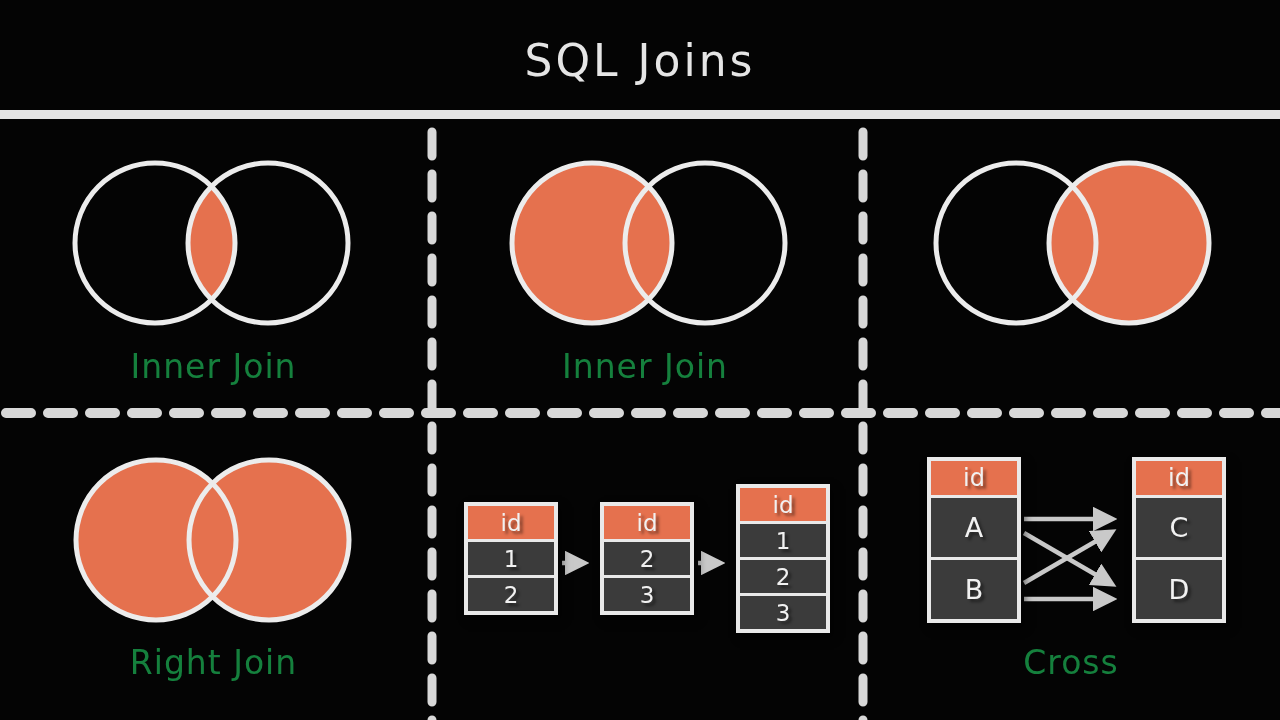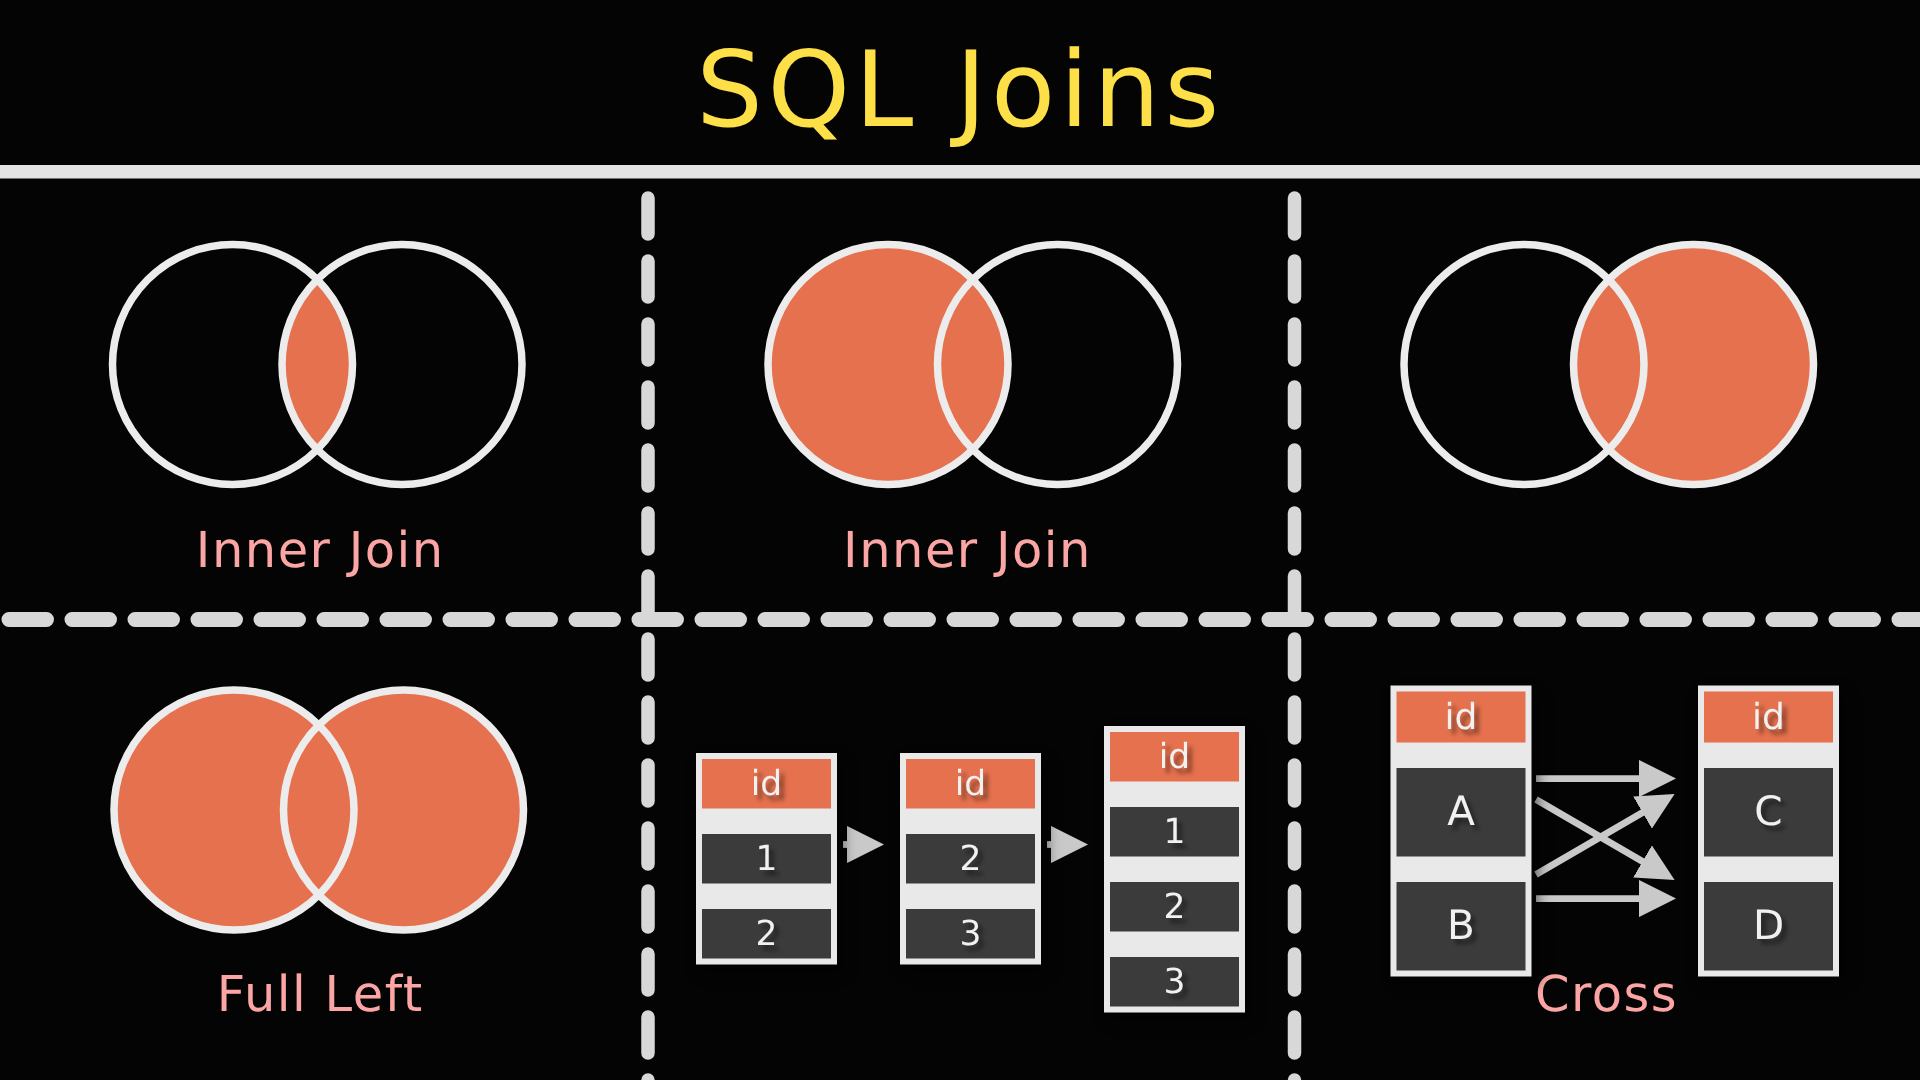--- a/index.html
+++ b/index.html
@@ -19,54 +19,54 @@
     width: 1280px;
     height: 720px;
     background: var(--bg);
     overflow: hidden;
     font-family: "DejaVu Sans", "Liberation Sans", sans-serif;
   }
   .title {
     position: absolute;
     top: 14px; left: 0; width: 1280px; height: 92px;
     display: flex; align-items: center; justify-content: center;
-    color: #fde047;
-    font-size: 70px;
+    color: #e5e5e5;
+    font-size: 44px;
     letter-spacing: 3px;
     font-weight: 500;
   }
   svg.overlay {
     position: absolute; top: 0; left: 0;
     width: 1280px; height: 720px;
     pointer-events: none;
     z-index: 1;
   }
   svg.venn { position: absolute; z-index: 2; }
   .venn-outline { fill: none; stroke: var(--stroke); stroke-width: 5; }
   .panel-label {
     position: absolute;
     display: flex; align-items: center; justify-content: center;
-    color: #fca5a5;
+    color: #15803d;
     font-size: 33px;
     letter-spacing: 1px;
     z-index: 2;
     height: 42px;
   }
   .lbl-col1 { left: 0px;   width: 427px; }
   .lbl-col2 { left: 433px; width: 424px; }
   .lbl-col3 { left: 862px; width: 418px; }
   .lbl-row1 { top: 345px; }
   .lbl-row2 { top: 641px; }
   .mini-table {
     position: absolute;
     background: var(--frame);
     padding: 4px;
     display: flex;
     flex-direction: column;
-    gap: 17px;
+    gap: 3px;
     box-sizing: border-box;
     z-index: 2;
     box-shadow: 4px 5px 8px rgba(0,0,0,0.55);
   }
   .mini-table .cell {
     display: flex; align-items: center; justify-content: center;
     color: var(--celltext);
     text-shadow: 3px 3px 3px rgba(0,0,0,0.45);
   }
   .mini-table .head { background: var(--orange); }
@@ -132,21 +132,21 @@
 
   <svg class="venn" style="left:61px; top:450px;" width="300" height="180" viewBox="0 0 300 180">
     <circle cx="95" cy="90" r="80" fill="var(--orange)"></circle>
     <circle cx="208" cy="90" r="80" fill="var(--orange)"></circle>
     <circle class="venn-outline" cx="95" cy="90" r="80"></circle>
     <circle class="venn-outline" cx="208" cy="90" r="80"></circle>
   </svg>
 
   <div class="panel-label lbl-col1 lbl-row1">Inner Join</div>
   <div class="panel-label lbl-col2 lbl-row1">Inner Join</div>
-  <div class="panel-label lbl-col1 lbl-row2">Full Left</div>
+  <div class="panel-label lbl-col1 lbl-row2">Right Join</div>
   <div class="panel-label lbl-col3 lbl-row2">Cross</div>
 
   <div class="mini-table u-table" style="left:464px; top:502px;">
     <div class="cell head">id</div>
     <div class="cell row">1</div>
     <div class="cell row">2</div>
   </div>
   <div class="mini-table u-table" style="left:600px; top:502px;">
     <div class="cell head">id</div>
     <div class="cell row">2</div>

